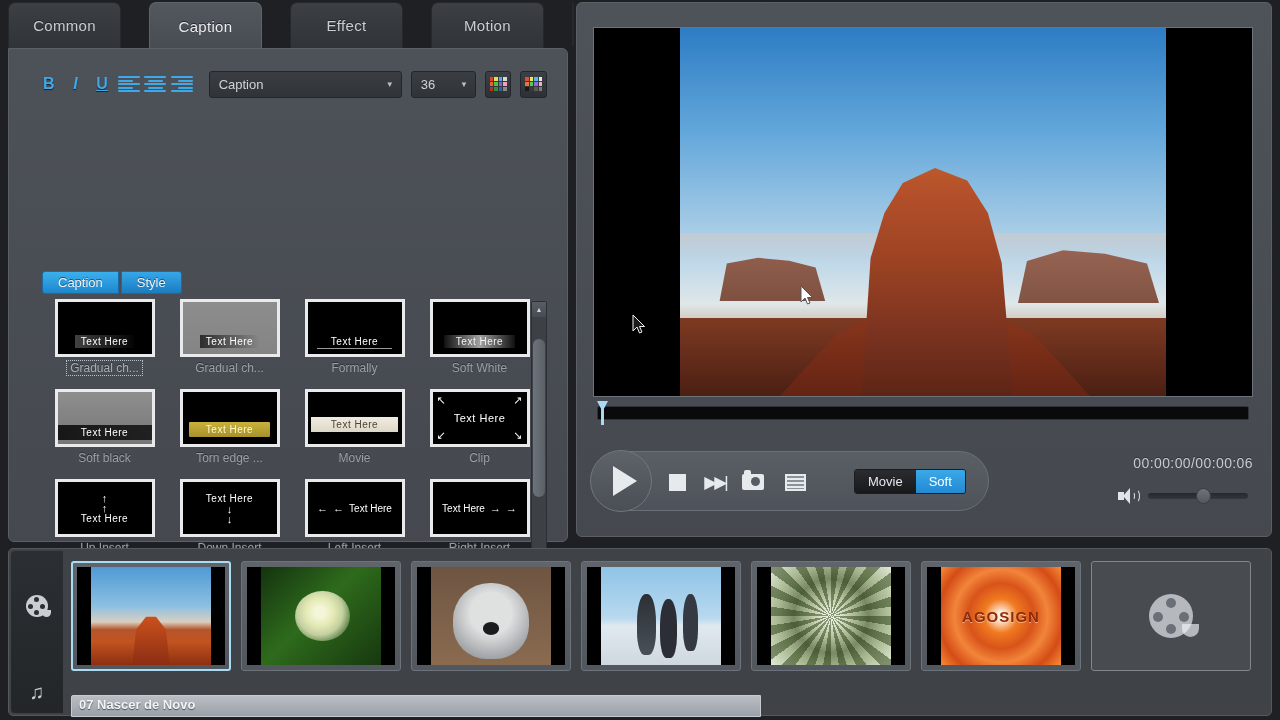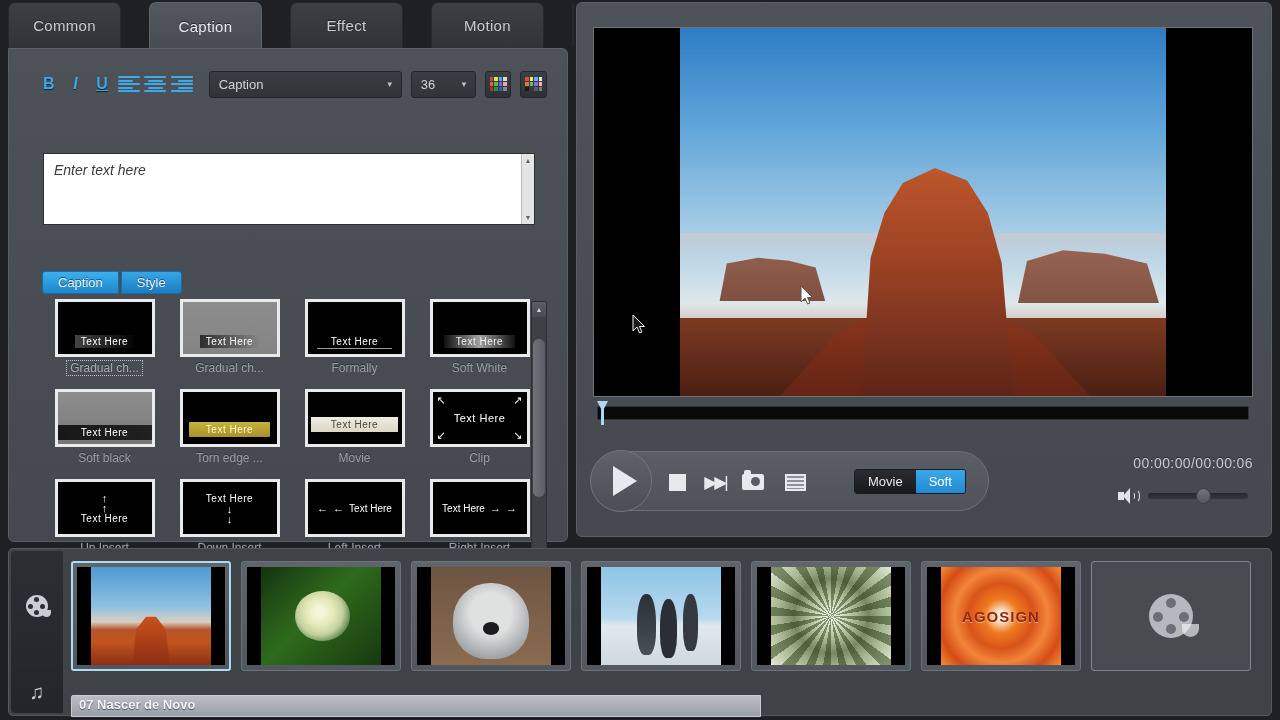--- a/index.html
+++ b/index.html
@@ -340,27 +340,20 @@
               <span style="background:#9368d8"></span>
               <span style="background:#f4aec8"></span>
             <span style="background:#1a1a1a"></span>
               <span style="background:#3a3a3a"></span>
               <span style="background:#5a5a5a"></span>
               <span style="background:#7a7a7a"></span>
           </span>
         </div>
       </div>
 
-      <div id="text-editor-wrap">
-        <div id="text-editor">Enter text here</div>
-        <div id="editor-scroll">
-          <div class="arw">▲</div>
-          <div class="arw">▼</div>
-        </div>
-      </div>
 
       <div id="ts-toggle">
         <div class="ts-btn">Caption</div>
         <div class="ts-btn">Style</div>
       </div>
 
       <div id="tpl-area">
         <div id="tpl-grid">
 
           <div class="tpl-cell selected">

